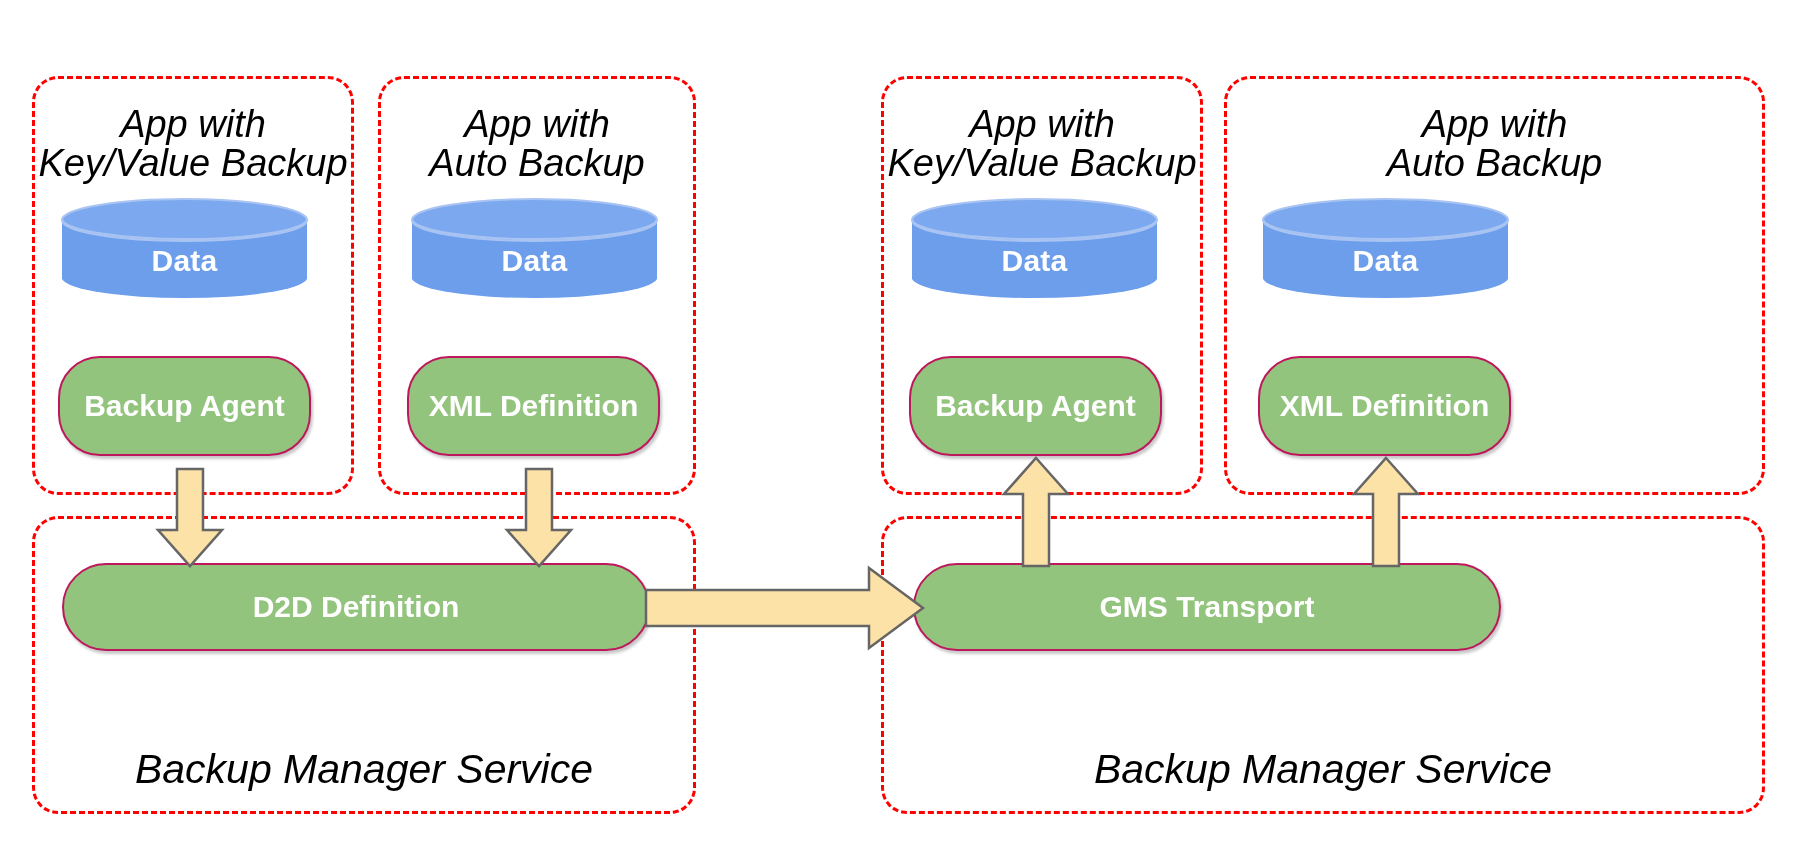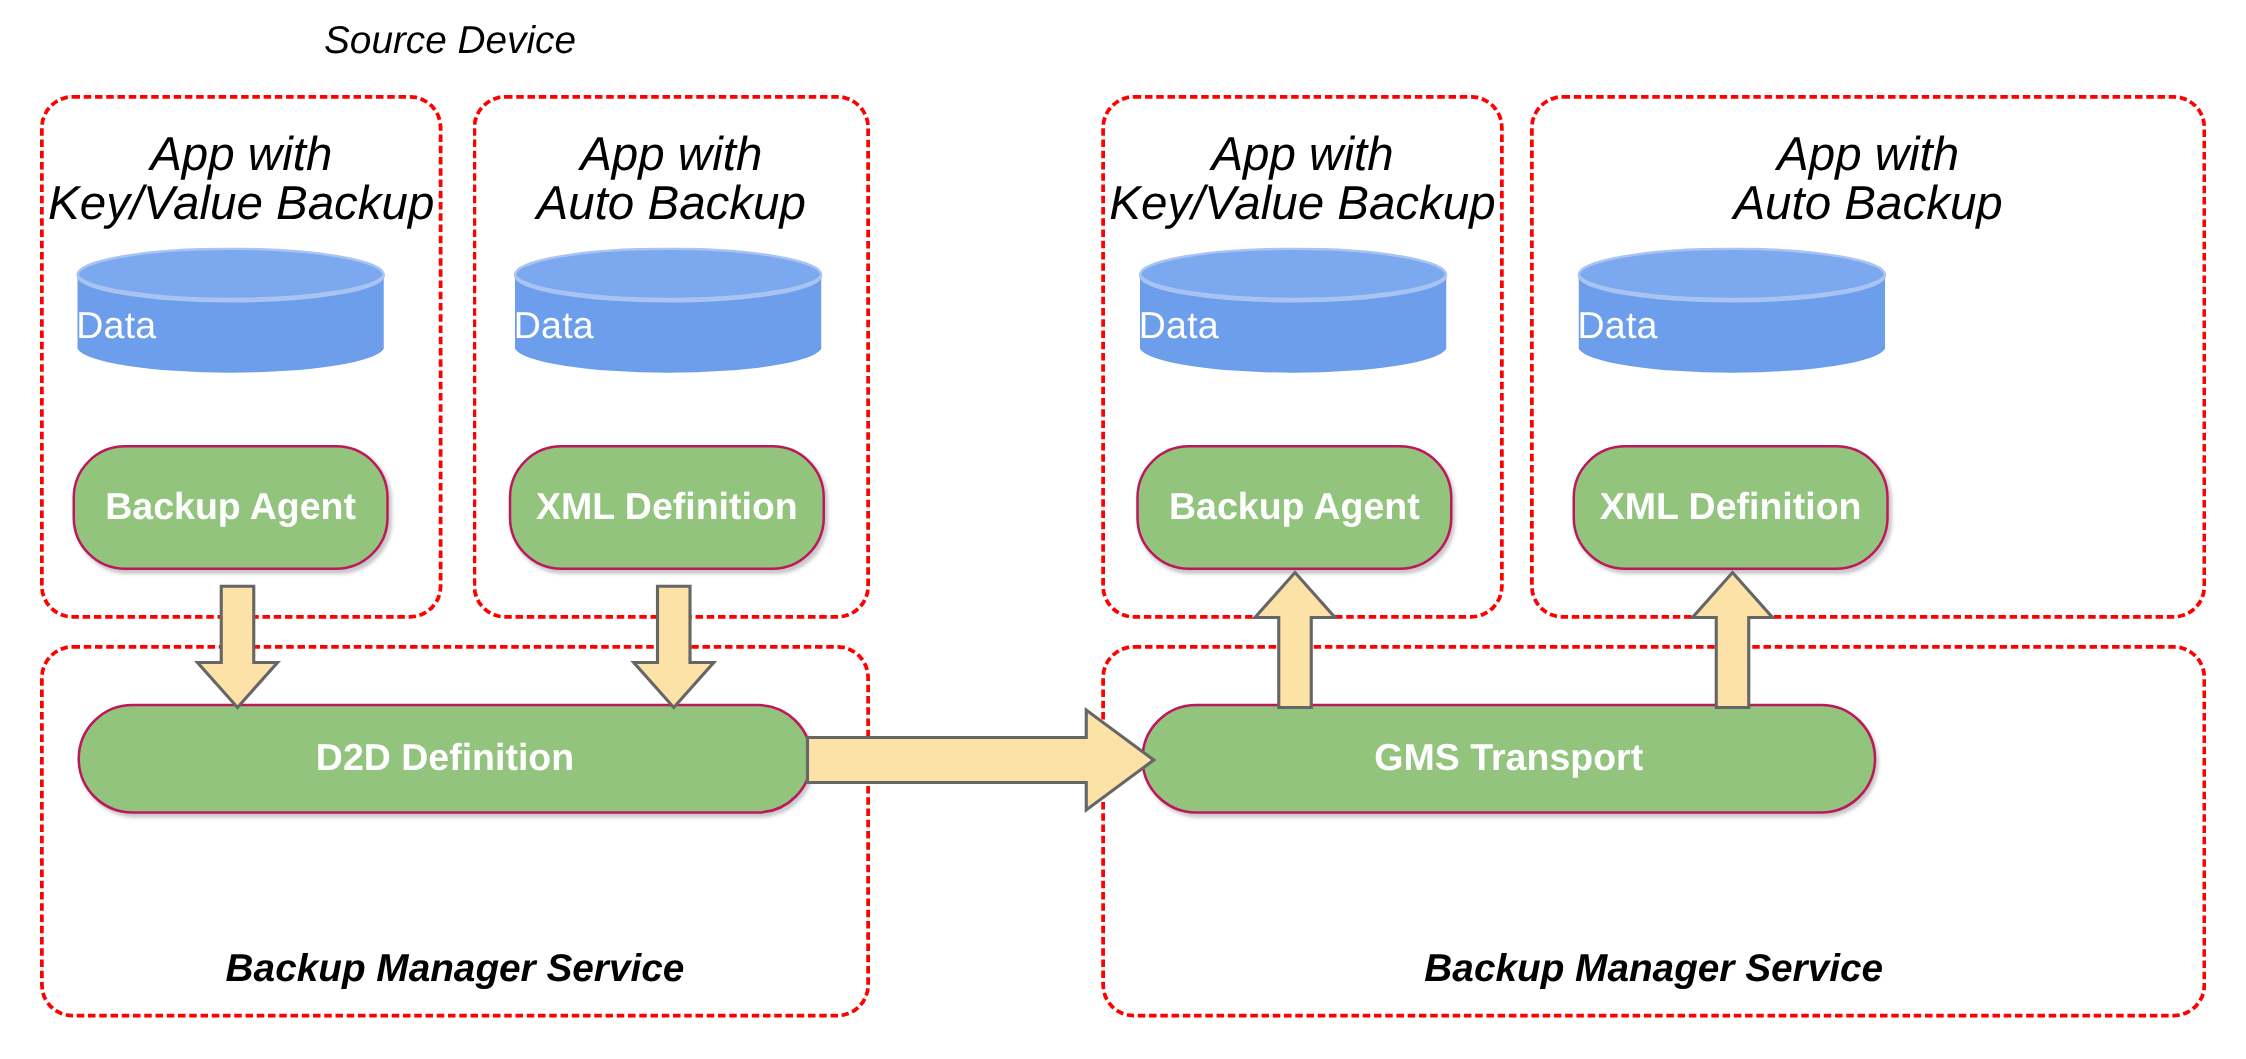--- a/index.html
+++ b/index.html
@@ -45,40 +45,40 @@
     color: #000000;
     text-align: center;
     white-space: pre-line;
   }
   .bms-label {
     position: absolute;
     left: 0;
     right: 0;
     bottom: 18px;
     font-style: italic;
-    font-weight: bold;
-    font-size: 31px;
+    font-weight: normal;
+    font-size: 41px;
     color: #000000;
     text-align: center;
   }
   
   .cylinder {
     position: absolute;
     width: 247px;
     height: 103px;
   }
   .cylinder svg { display: block; }
   .cylinder .cyl-text {
     position: absolute;
     left: 0;
     right: 0;
     top: 46px;
-    text-align: left;
+    text-align: center;
     font-size: 30px;
-    font-weight: normal;
+    font-weight: bold;
     color: #ffffff;
     letter-spacing: .2px;
   }
   
   .pill {
     position: absolute;
     background: #93C47D;
     border: 2px solid #be185d;
     box-sizing: border-box;
     display: flex;
@@ -103,21 +103,20 @@
   .arrow {
     position: absolute;
   }
   .arrow svg { display: block; overflow: visible; }
 </style>
 </head>
 <body>
 
 <div id="canvas">
 
-  <div class="device-title" style="left:130px; top:14px; width:460px;">Source Device</div>
 
 
   <div class="dashed-box" style="left:32px; top:76px; width:322px; height:419px;">
     <div class="app-label">App with
 Key/Value Backup</div>
   </div>
 
   <div class="cylinder" style="left:61px; top:198px;">
     <svg width="247" height="103" viewBox="0 0 247 103" aria-hidden="true">
       <path d="M1,22 a123,21 0 0 1 245,0 L246,81 a123,21 0 0 1 -245,0 Z" fill="#6D9EEB"></path>

